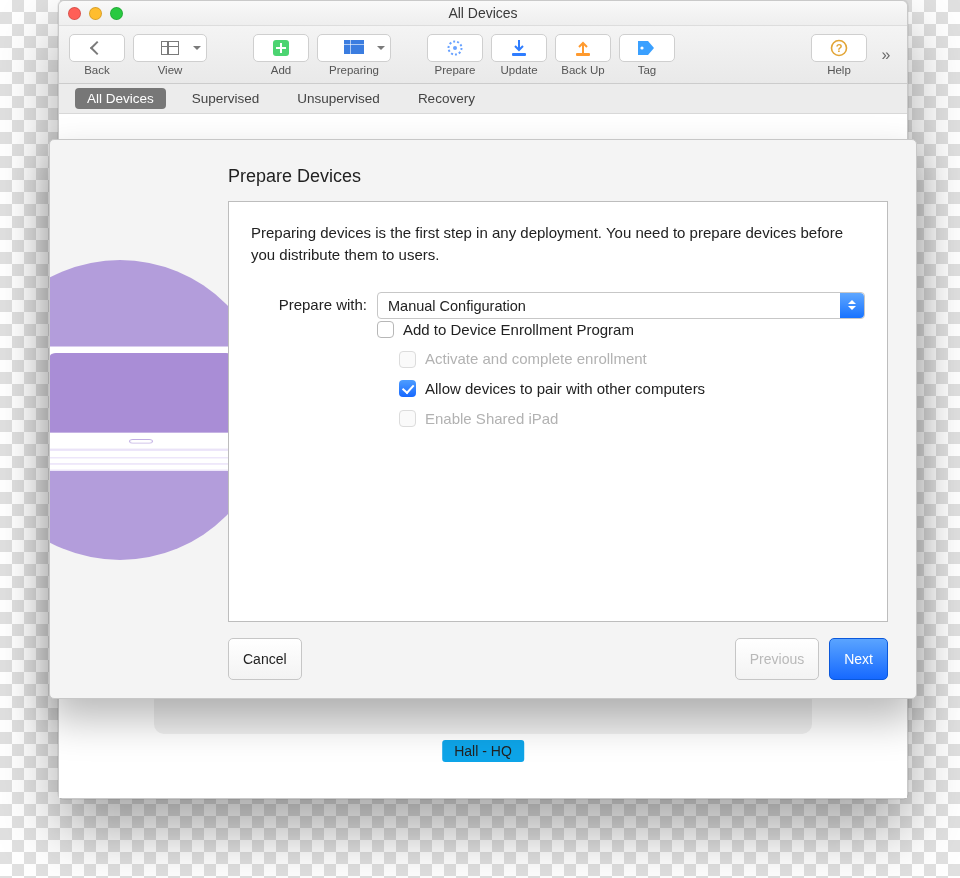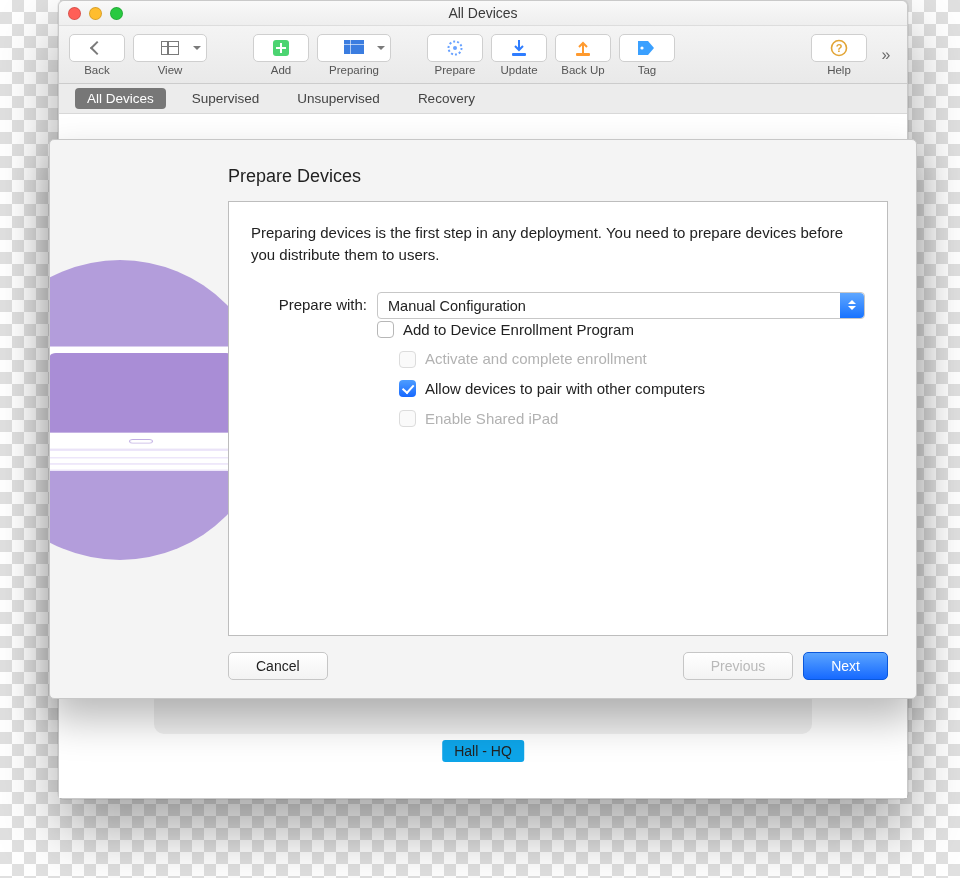--- a/index.html
+++ b/index.html
@@ -126,21 +126,21 @@
   .box{
     width:17px;height:17px;border-radius:4px;background:#fff;border:1px solid #b7b7b7;
     display:flex;align-items:center;justify-content:center;flex-shrink:0;
   }
   .box.checked{background:linear-gradient(#4e9dff,#1668ff);border:none}
   .box.checked::after{content:"";width:5px;height:9px;border:solid #fff;border-width:0 2.2px 2.2px 0;transform:rotate(42deg) translateY(-1px)}
   .disabled{color:#b2b2b2}
   .disabled .box{border-color:#dcdcdc;background:#fafafa}
   .btnbar{display:flex; align-items:center; margin-top:16px; gap:10px}
   .btn{
-    height:28px; padding:0 27px; border-radius:5px; font-size:14px;
+    height:42px; padding:0 14px; border-radius:5px; font-size:14px;
     background:linear-gradient(#fff,#f3f3f3); border:1px solid #c6c6c6;
     display:flex;align-items:center;justify-content:center;
   }
   .btn.primary{background:linear-gradient(#5aa4ff,#1669ff);border:1px solid #0b58db;color:#fff}
   .btn.dis{color:#b9b9b9}
   
   .ic{display:block}
   .ic-grid{width:18px;height:14px;border:1.5px solid #7a7a7a;position:relative}
   .ic-grid::before,.ic-grid::after{content:"";position:absolute;background:#7a7a7a}
   .ic-grid::before{top:4px;left:0;right:0;height:1.5px}

